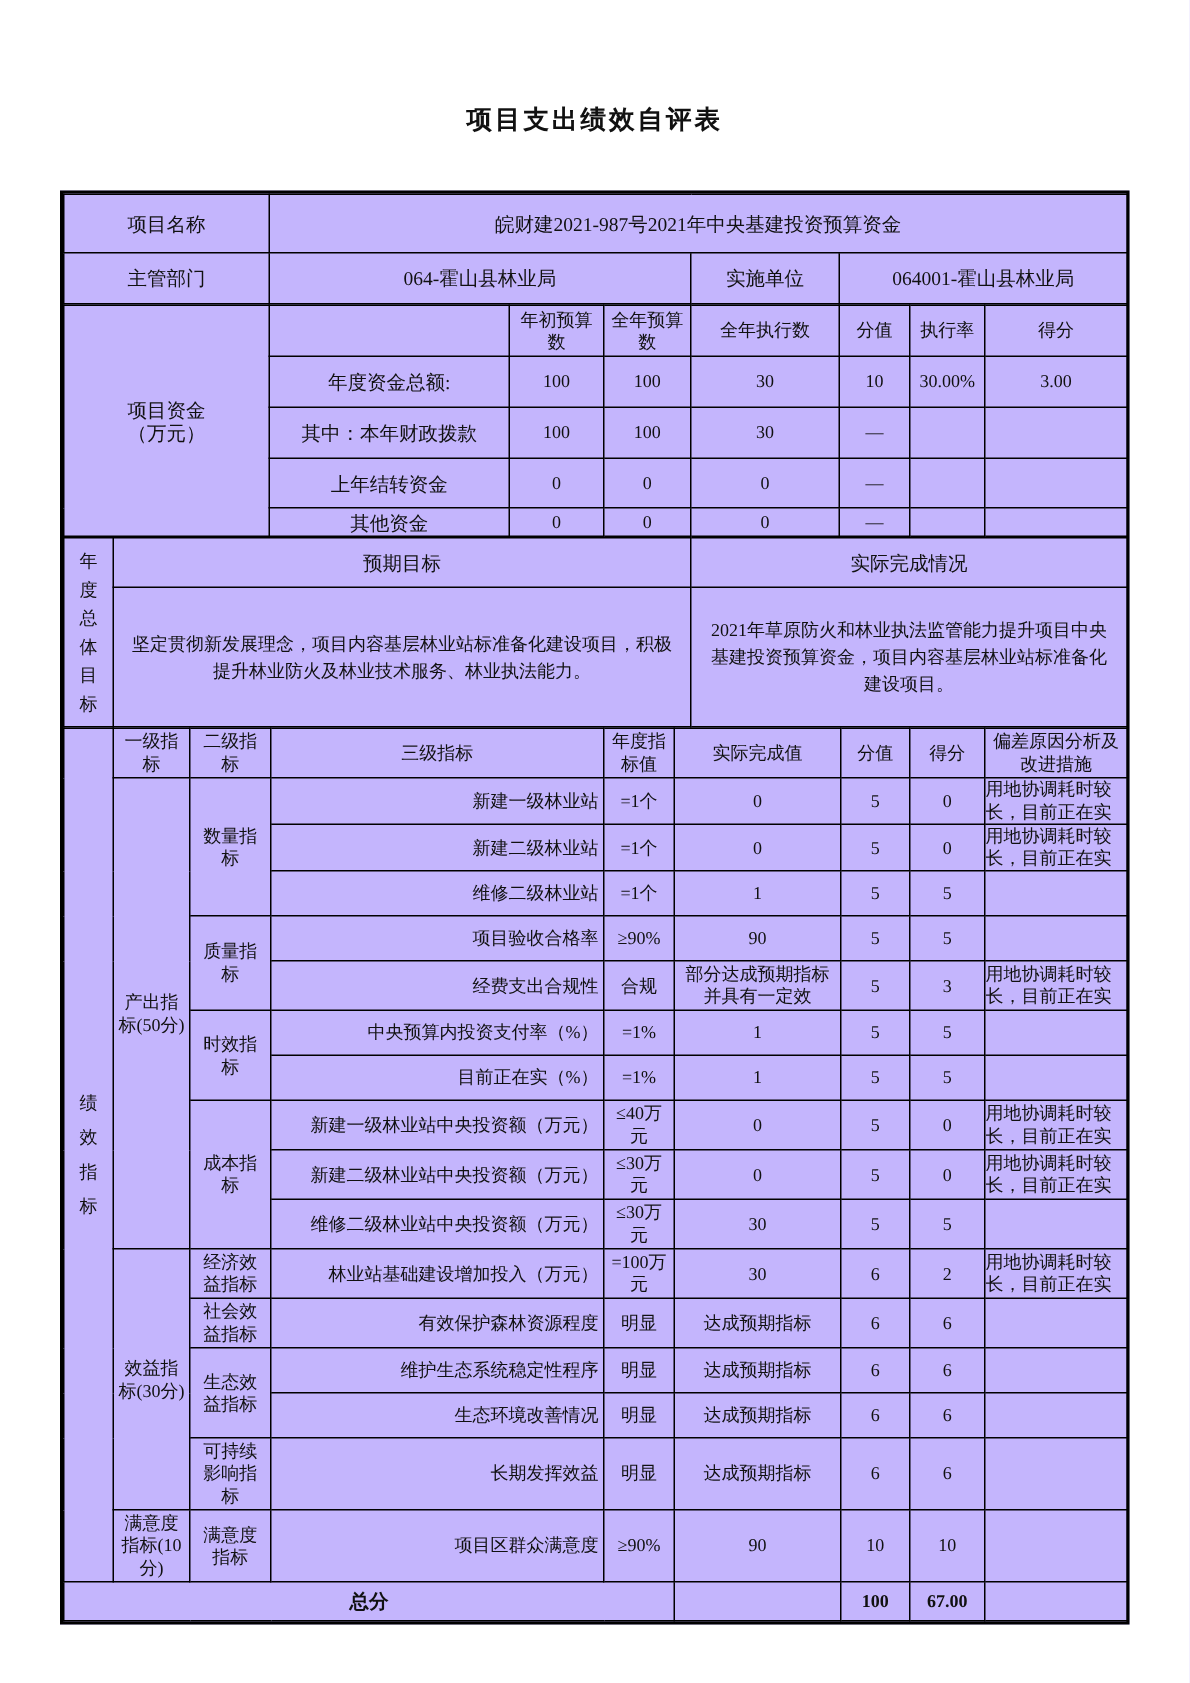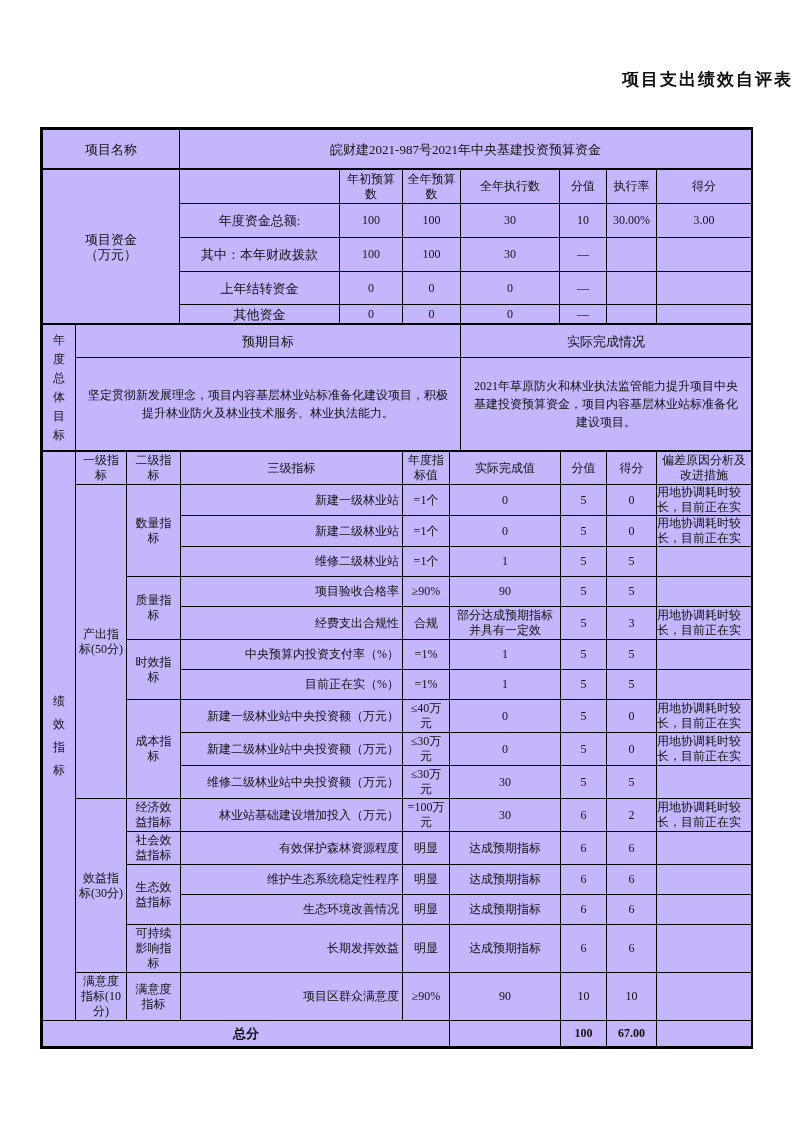--- a/index.html
+++ b/index.html
@@ -2,21 +2,21 @@
 <html><head>
 <meta charset="utf-8">
 <style>
   html,body{margin:0;padding:0;background:#ffffff;}
   .page{
     position:relative;width:793px;height:1122px;background:#ffffff;
     font-family:"Liberation Serif","DejaVu Serif",serif;color:#111;
     overflow:hidden;
   }
   .doc-title{
-    position:absolute;top:68px;left:0;width:100%;text-align:right;
+    position:absolute;top:68px;left:0;width:100%;text-align:center;
     font-size:17px;font-weight:bold;letter-spacing:2px;
   }
   .doc-subtitle{
     position:absolute;top:98px;left:0;width:100%;text-align:center;
     font-size:11px;letter-spacing:1px;
   }
   .table-wrap{
     position:absolute;left:40px;top:127px;width:713px;
     box-sizing:border-box;border:2px solid #000;background:#c4b5fd;
   }
@@ -50,20 +50,26 @@
       <colgroup>
           <col style="width:137px">
           <col style="width:281px">
           <col style="width:99px">
           <col style="width:192px">
         </colgroup>
       <tbody>
           <tr style="height:39px">
         <td class="fs13">项目名称</td>
         <td class="fs13" colspan="3">皖财建2021-987号2021年中央基建投资预算资金</td>
+      </tr>
+      <tr style="height:34px">
+        <td class="fs13">主管部门</td>
+        <td class="fs13">064-霍山县林业局</td>
+        <td class="fs13">实施单位</td>
+        <td class="fs13">064001-霍山县林业局</td>
       </tr>
     </tbody>
       </table>
 
     <table>
       <colgroup>
           <col style="width:137px">
           <col style="width:160px">
           <col style="width:63px">
           <col style="width:58px">

